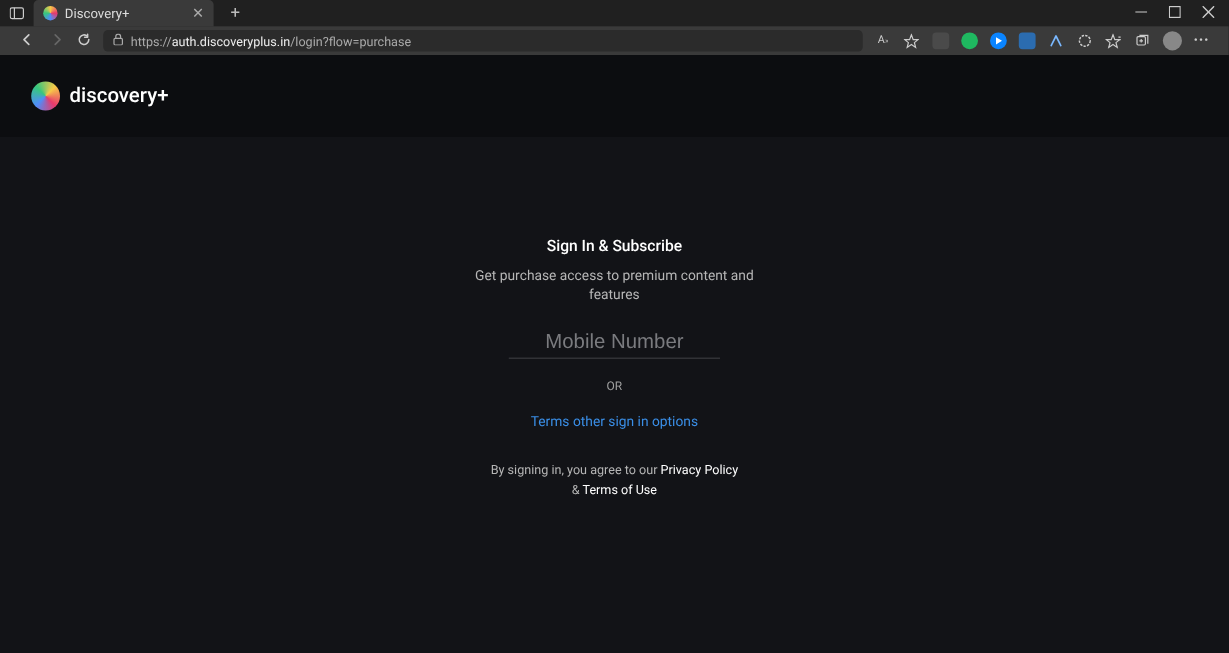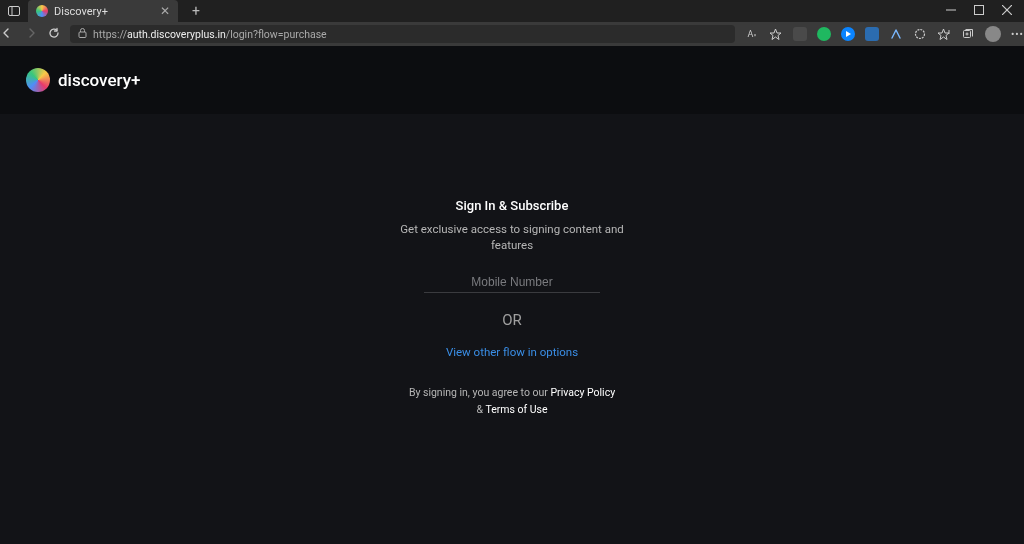--- a/index.html
+++ b/index.html
@@ -57,21 +57,21 @@
       gap: 14px;
       padding-right: 10px;
       color: #ccc;
     }
     .win-btn { font-size: 12px; cursor: pointer; width: 14px; text-align: center; }
     .toolbar {
       display: flex;
       align-items: center;
       height: 24px;
       background: #3a3a3a;
-      padding: 0 0;
+      padding: 0 16px;
       gap: 10px;
     }
     .nav-btn { color: #ccc; font-size: 12px; cursor: pointer; width: 14px; text-align: center; }
     .nav-btn.disabled { color: #666; cursor: default; }
     .reload-btn { color: #ccc; font-size: 12px; cursor: pointer; }
     .addr-bar {
       flex: 1;
       display: flex;
       align-items: center;
       background: #2b2b2b;
@@ -138,39 +138,39 @@
     }
     .signin-title { font-size: 13px; font-weight: 500; color: #fff; }
     .signin-sub { font-size: 11.5px; color: #b6b6b6; margin-top: 8px; line-height: 1.4; padding: 0 30px; }
     .mobile-input {
       width: 176px;
       margin: 18px auto 0;
       background: transparent;
       border: none;
       border-bottom: 1px solid #3a3b3f;
       color: #737373;
-      font-size: 12px;
+      font-size: 17px;
       text-align: center;
       padding: 4px 0 3px;
       outline: none;
     }
     .mobile-input::placeholder { color: #7a7b7f; }
     .otp-btn {
       display: block;
       width: 176px;
       margin: 14px auto 0;
       background: #2b2c30;
       border: none;
       border-radius: 4px;
       color: #6e6f74;
       font-size: 12px;
       padding: 9px 0;
       cursor: not-allowed;
     }
-    .or-sep { font-size: 15px; color: #a0a0a0; margin-top: 18px; }
+    .or-sep { font-size: 10px; color: #a0a0a0; margin-top: 18px; }
     .other-link {
       display: block;
       color: #3a8ee6;
       font-size: 11.5px;
       margin-top: 16px;
       text-decoration: none;
       cursor: pointer;
     }
     .legal {
       font-size: 10.5px;
@@ -296,22 +296,22 @@
 <div class="page">
   <div class="header">
     <div class="logo">
       <span class="logo-circle"></span>
       <span class="logo-text">discovery+</span>
     </div>
   </div>
 
   <div class="signin-area">
     <h1 class="signin-title">Sign In &amp; Subscribe</h1>
-    <p class="signin-sub">Get exclusive access to signing content and features</p>
+    <p class="signin-sub">Get purchase access to premium content and features</p>
     <input class="mobile-input" type="text" placeholder="Mobile Number" style="">
     <div class="or-sep">OR</div>
-    <a class="other-link">View other flow in options</a>
+    <a class="other-link">Terms other sign in options</a>
     <p class="legal">
       <span>By signing in, you agree to our </span><span class="lnk">Privacy Policy</span><br>
       <span> &amp; </span><span class="lnk">Terms of Use</span>
     </p>
   </div>
 </div>
 
 </body></html>

